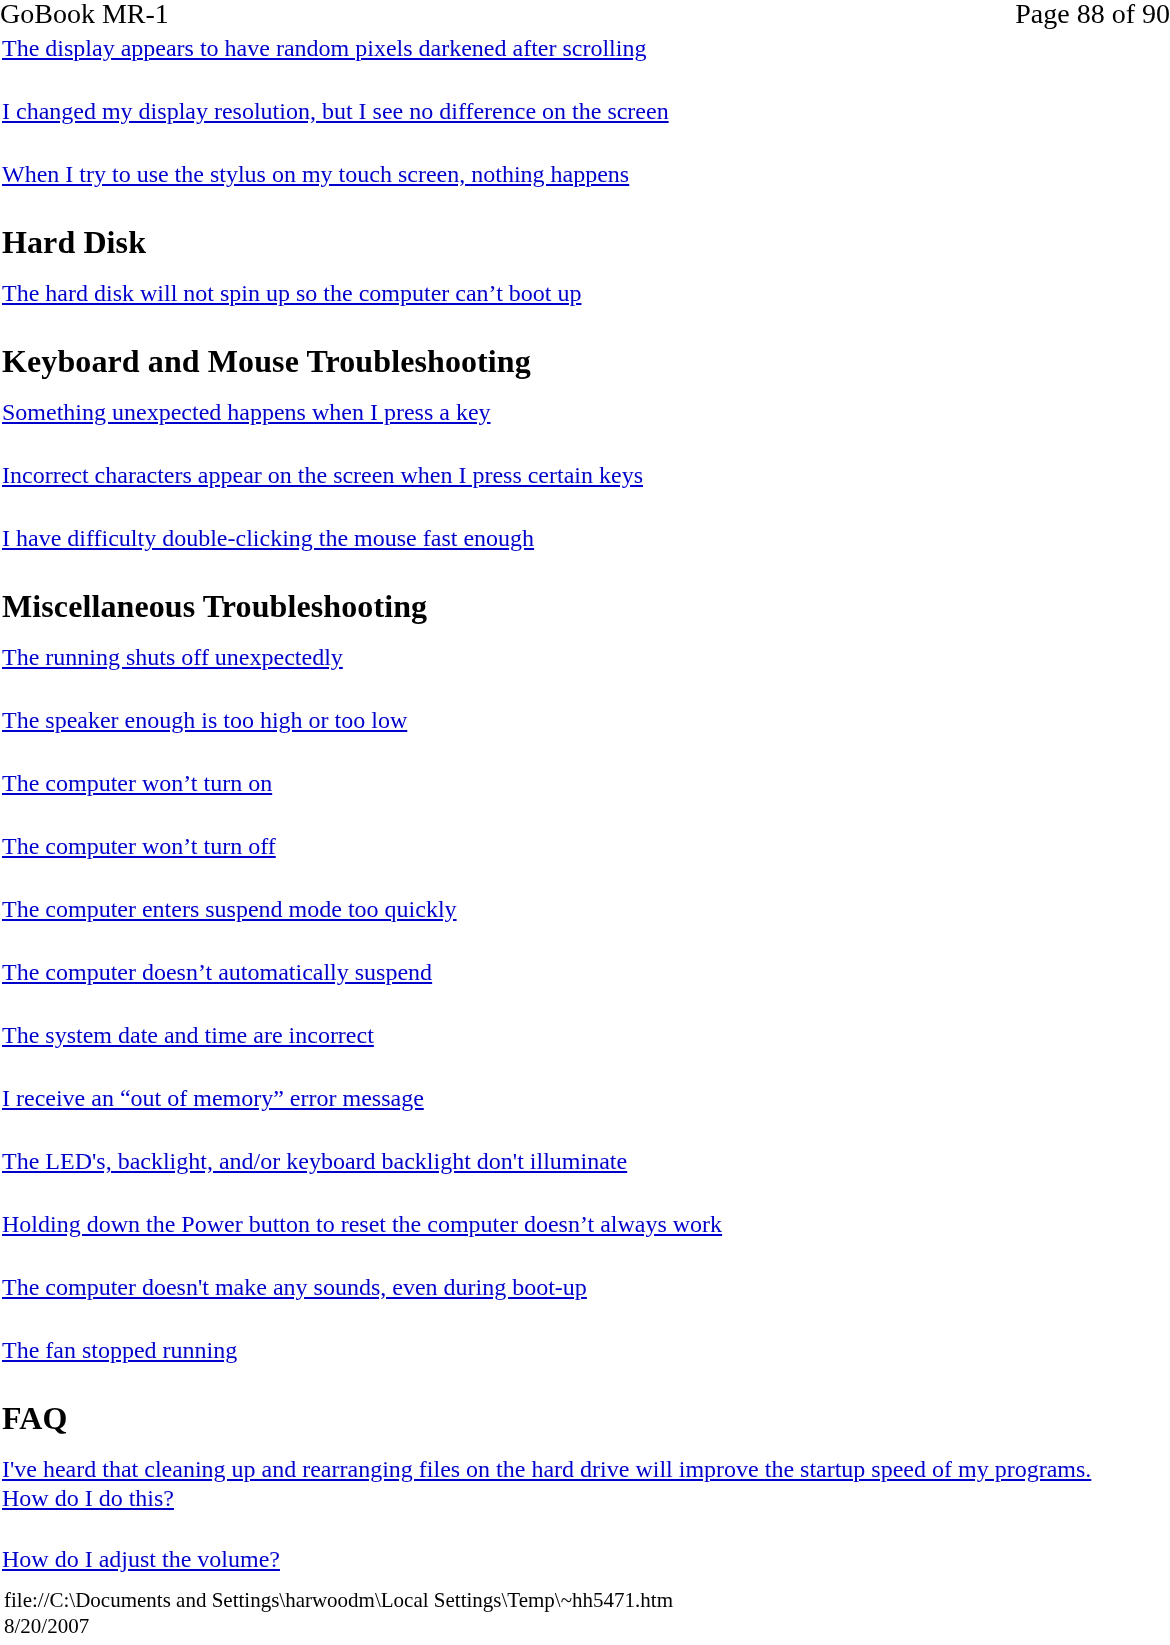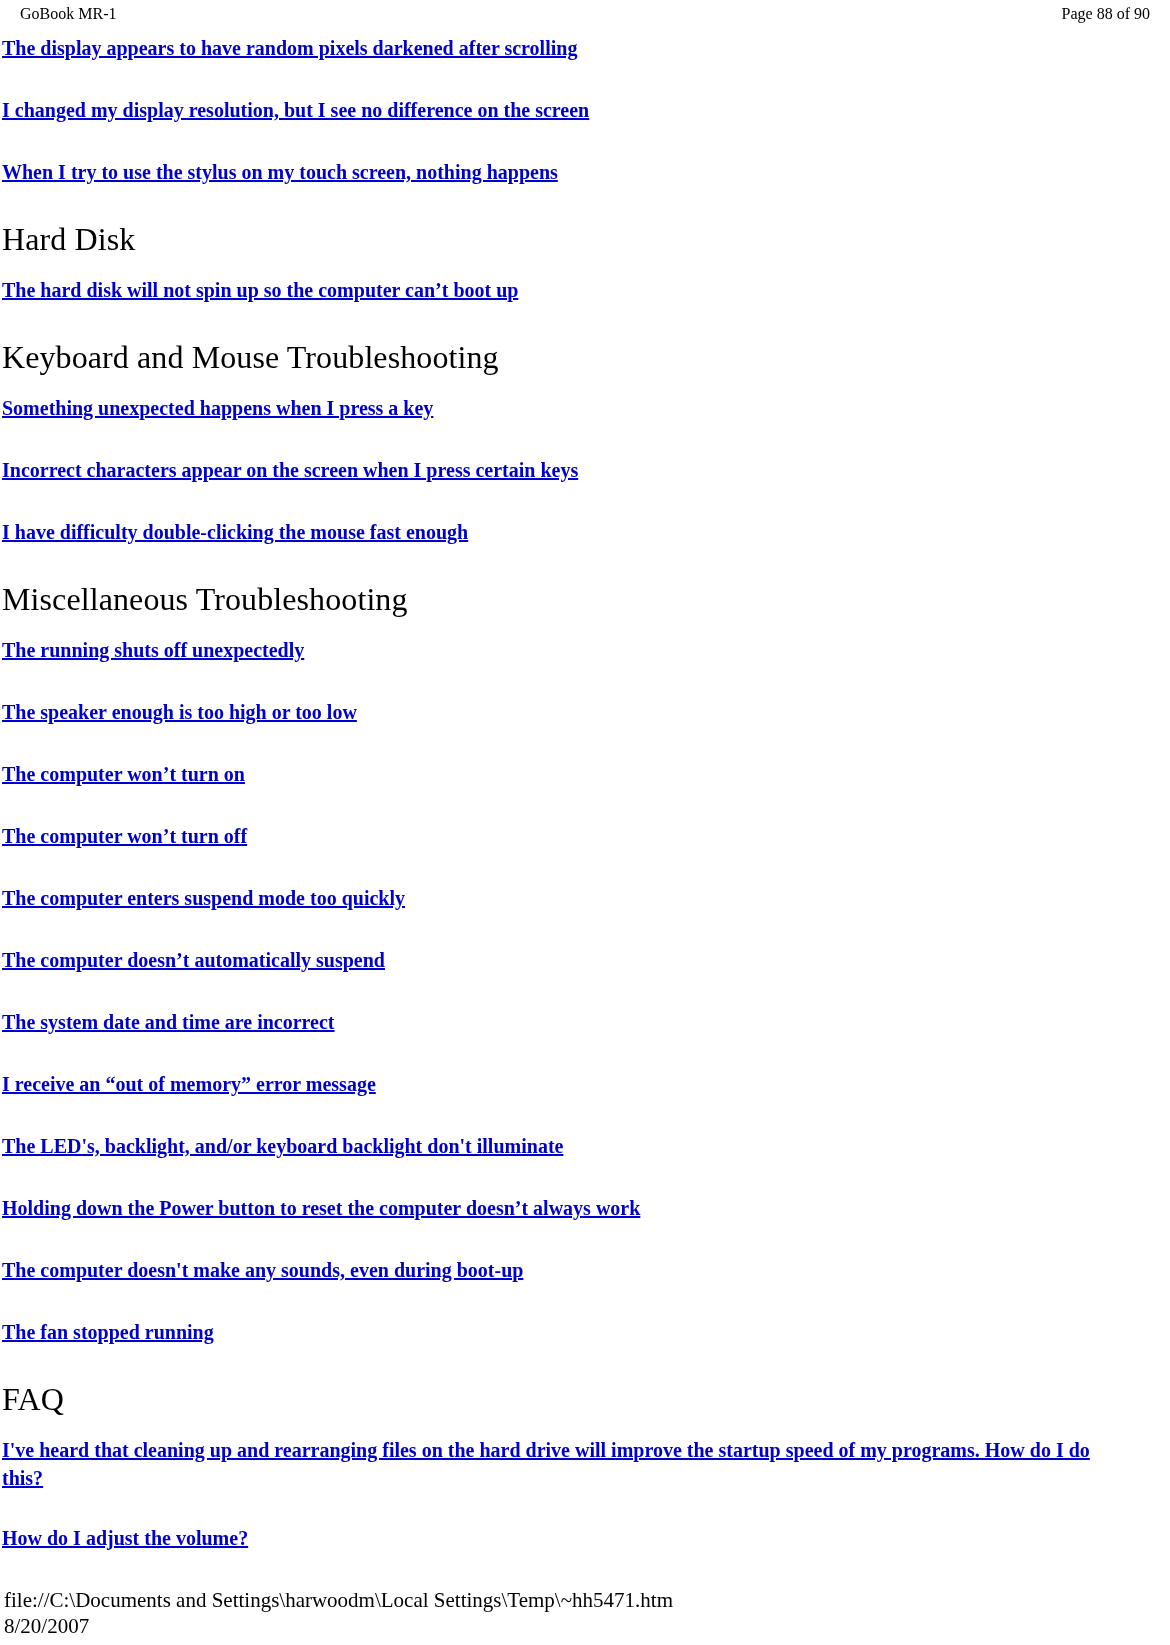--- a/index.html
+++ b/index.html
@@ -28,23 +28,23 @@
   
   .print-header {
     position: absolute;
     left: 0;
     top: 0;
     width: 1170px;
     height: 30px;
     display: flex;
     justify-content: space-between;
     align-items: flex-start;
-    font-size: 16px;
+    font-size: 28px;
     line-height: 28px;
-    padding: 0 20px;
+    padding: 0 0;
     box-sizing: border-box;
     color: #000;
   }
   .print-header .hdr-left  { white-space: nowrap; }
   .print-header .hdr-right { white-space: nowrap; }
 
   
   .print-footer {
     position: absolute;
     left: 0;
@@ -68,40 +68,39 @@
     position: absolute;
     left: 0;
     top: 34px;
     width: 1118px;
     padding-left: 2px;
   }
 
   h2.section-heading {
     font-size: 32px;
     line-height: 38px;
-    font-weight: normal;
+    font-weight: bold;
     margin: 30px 0 18px 0;
     color: #000000;
     letter-spacing: 0.1px;
   }
   h2.section-heading.first-heading { margin-top: 28px; }
 
   p.toc-line {
     margin: 0 0 34px 0;
     font-size: 23px;
     line-height: 28px;
   }
   p.toc-line.wrapped { margin-bottom: 32px; margin-top: 15px; }
 
   a.toc-link {
     color: #0000CC;
     text-decoration: underline;
-    font-size: 20px;
+    font-size: 24px;
     line-height: 28px;
-    font-weight: bold;
   }
   a.toc-link.wide { display: inline; }
 </style>
 </head>
 <body>
 
 <div class="page">
 
   <div class="print-header">
     <span class="hdr-left">GoBook MR-1</span>

